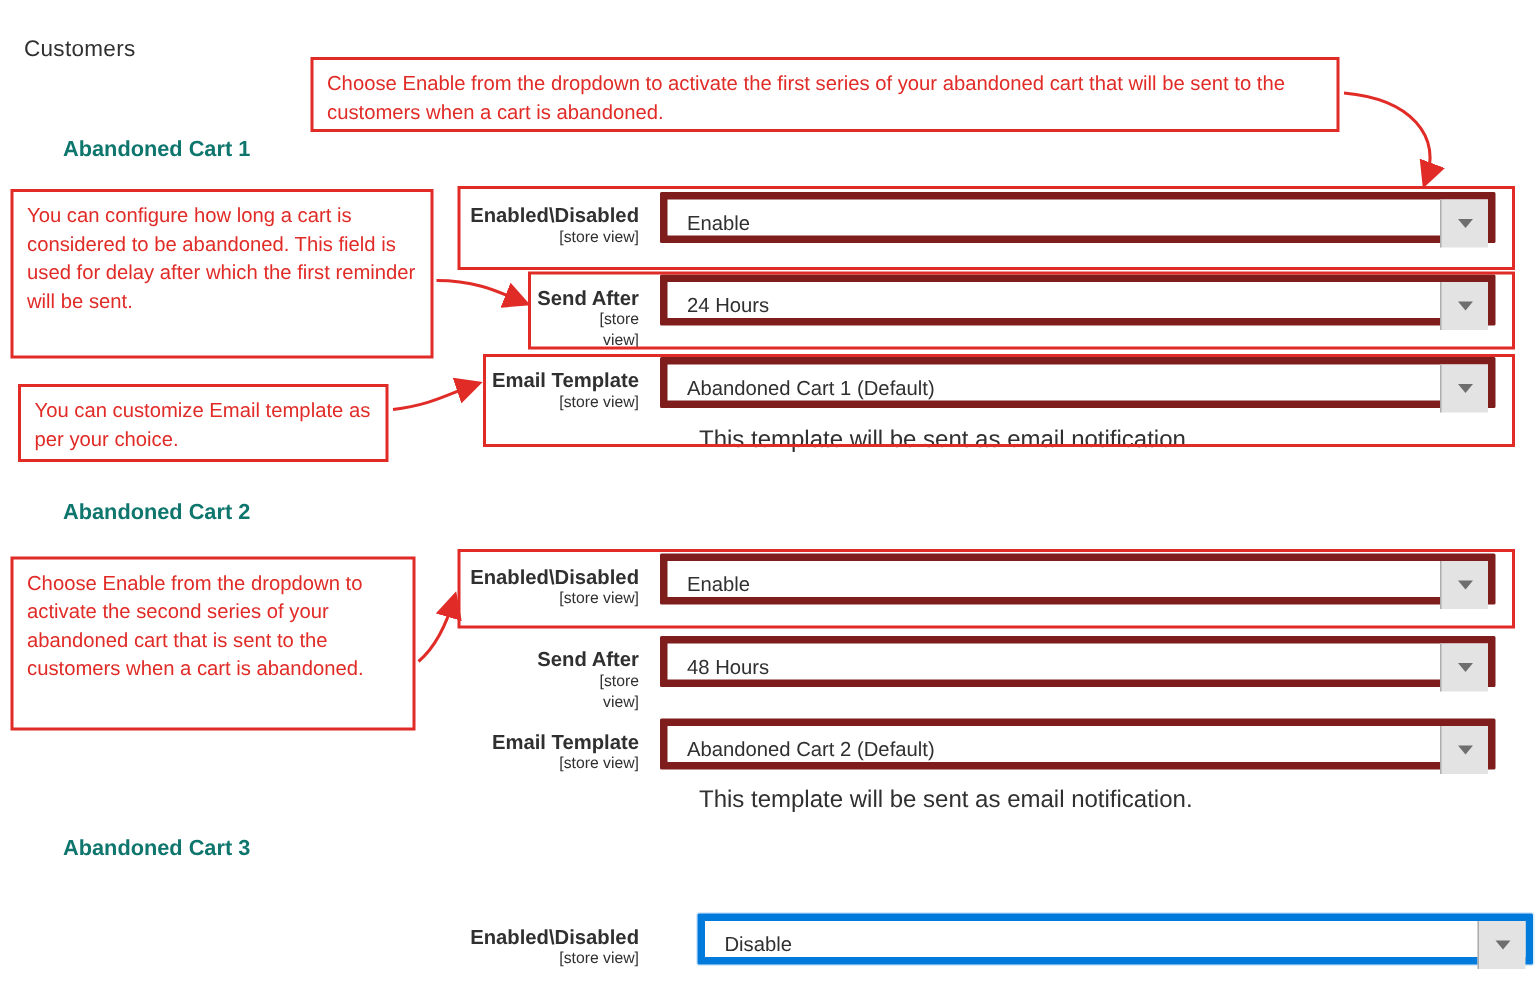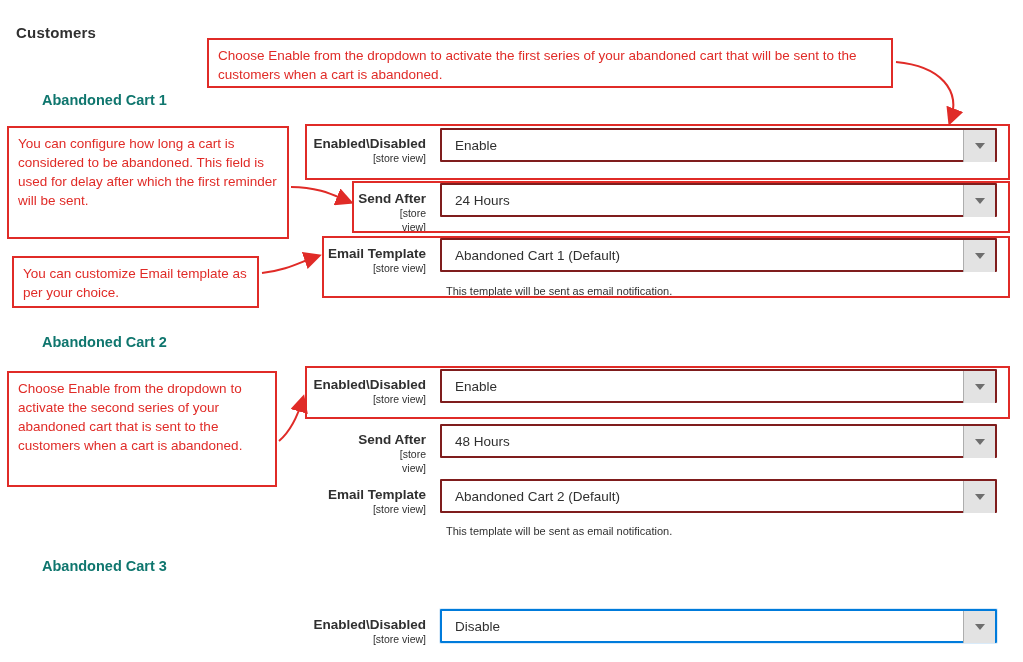--- a/index.html
+++ b/index.html
@@ -17,21 +17,21 @@
   }
   .page {
     position: relative;
     width: 1023px;
     height: 662px;
   }
   
   .section-title {
     position: absolute;
     font-size: 15px;
-    font-weight: bold;
+    font-weight: normal;
     color: #303030;
     letter-spacing: .2px;
   }
   .group-title {
     position: absolute;
     font-size: 14.5px;
     font-weight: bold;
     color: #0f766e;
   }
   
@@ -59,27 +59,28 @@
     color: #303030;
     line-height: 14px;
     display: block;
     padding-left: 44px;
   }
   .select-wrap {
     position: relative;
     width: 557px;
     height: 34px;
     box-sizing: border-box;
-    border: 2px solid #7f1d1d;
+    border: 5px solid #7f1d1d;
     background: #ffffff;
     border-radius: 1px;
   }
   .select-wrap.focused {
     border-color: #007bdb;
     box-shadow: 0 0 0 1px rgba(0,123,219,.15);
+    margin-left: 25px;
   }
   .select-value {
     position: absolute;
     left: 13px;
     top: 0;
     line-height: 32px;
     font-size: 13.5px;
     color: #303030;
     white-space: nowrap;
   }
@@ -98,22 +99,23 @@
   }
   .select-arrow .tri {
     width: 0;
     height: 0;
     border-left: 5px solid transparent;
     border-right: 5px solid transparent;
     border-top: 6px solid #6e6e6e;
   }
   .field-note {
     position: absolute;
-    font-size: 11px;
-    color: #303030;
+    font-size: 16px;
+    color: #303030;
+    margin-left: 20px;
   }
   
   .callout {
     position: absolute;
     border: 2px solid #e02b27;
     color: #e02b27;
     font-size: 13.5px;
     line-height: 19px;
     padding: 6px 9px;
     box-sizing: border-box;

